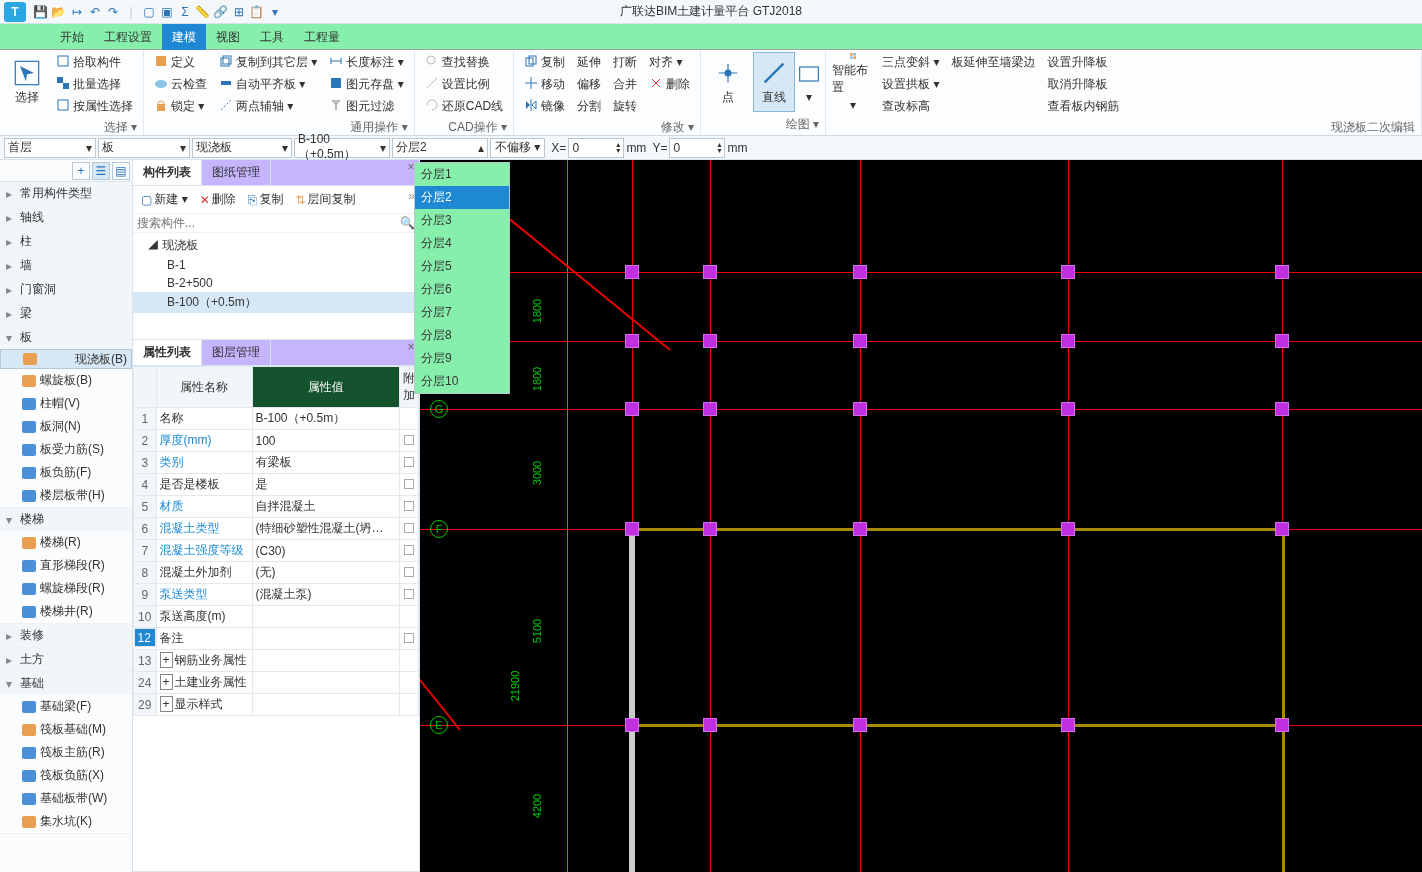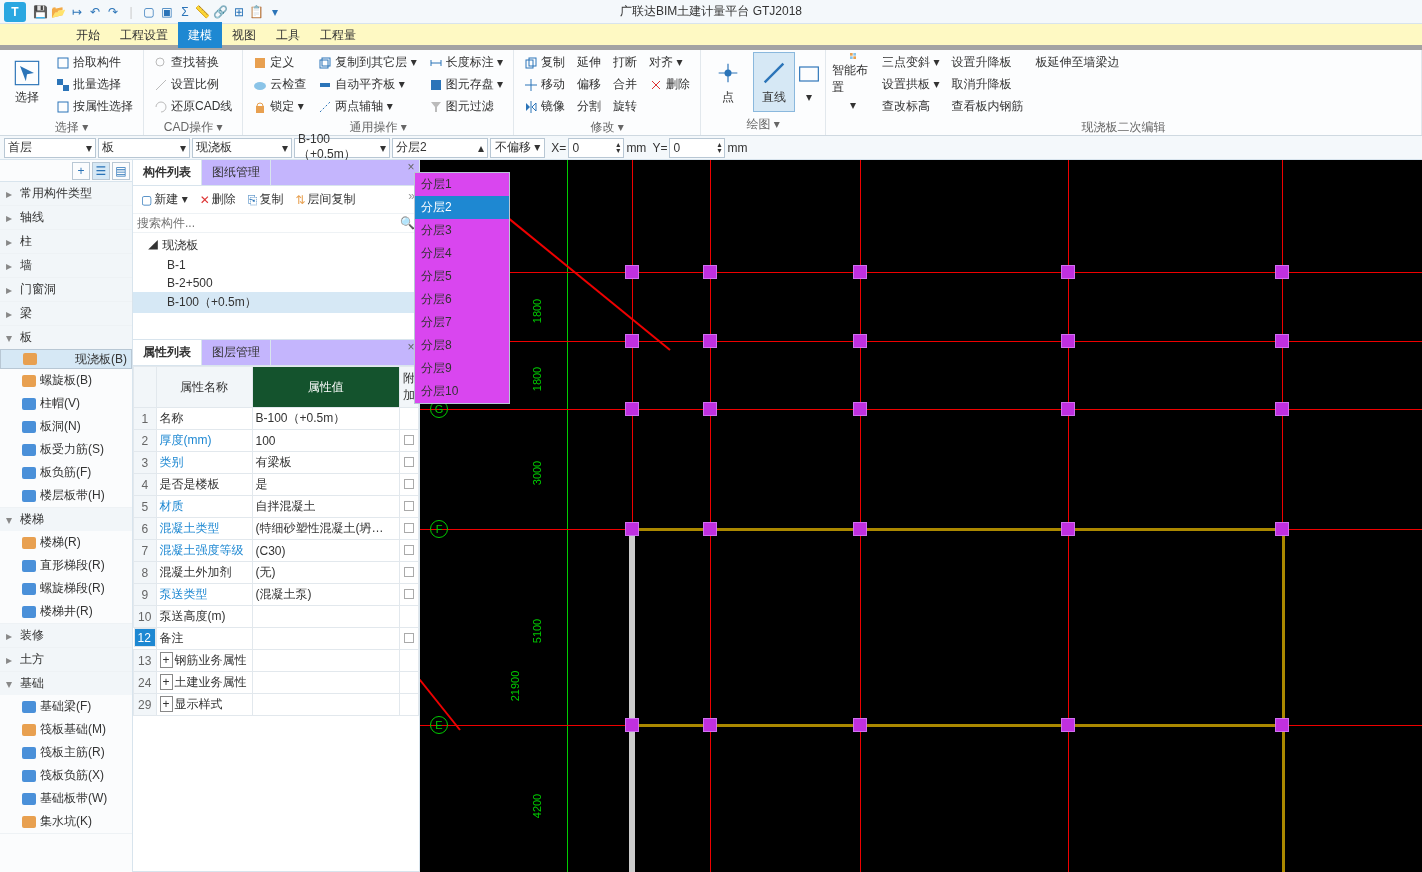--- a/index.html
+++ b/index.html
@@ -2,27 +2,27 @@
 <html><head>
 <meta charset="utf-8">
 <style>
 *{box-sizing:border-box;margin:0;padding:0;font-family:"Microsoft YaHei",Arial,sans-serif;font-size:12px;color:#333;user-select:none}
 body{width:1422px;height:872px;background:#fff;overflow:hidden;position:relative}
 .flex{display:flex;align-items:center}
 .qat{height:24px;background:#f4f8fb;border-bottom:1px solid #d8e4ed;padding:0 4px}
 .logo{width:22px;height:20px;background:#2aa7e1;border-radius:3px;color:#fff;font-weight:bold;text-align:center;line-height:20px;margin-right:6px}
 .qa{width:18px;text-align:center;color:#2b74b8;cursor:pointer}
 .title{position:absolute;left:0;right:0;text-align:center;pointer-events:none}
-.menubar{height:26px;background:#fef9c3;border-bottom:5px solid #a3a3a3;padding-left:66px}
+.menubar{height:26px;background:#86efac;border-bottom:1px solid #a3a3a3;padding-left:50px}
 .mitem{padding:0 10px;line-height:26px;cursor:pointer}
 .mitem.active{background:#1e88d2;color:#fff}
 .ribbon{height:86px;background:#fcfdfe;border-bottom:1px solid #cfd9e1;display:flex}
 .rg{border-right:1px solid #e2e8ed;padding:2px 6px 0;display:flex;flex-direction:column;justify-content:space-between}
-.rgl{text-align:center;color:#666;padding:2px 0}
-.rbtn{display:flex;align-items:center;gap:3px;padding:2px 4px;cursor:pointer;white-space:nowrap}
+.rgl{text-align:right;color:#666;padding:2px 0}
+.rbtn{display:flex;gap:3px;padding:2px 4px;cursor:pointer;white-space:nowrap}
 .rbtn.dis{color:#bbb}
 .bigbtn{display:flex;flex-direction:column;align-items:center;justify-content:center;width:42px;height:60px;cursor:pointer;gap:2px}
 .bigbtn .bi{width:28px;height:28px}
 .cols{display:flex;gap:4px}
 .col{display:flex;flex-direction:column;gap:1px}
 .selbar{height:24px;background:#f4f8fb;border-bottom:1px solid #d8e4ed;display:flex;align-items:center;gap:2px;padding:0 4px}
 .sel{height:20px;border:1px solid #b8c7d4;background:#fff;display:flex;align-items:center;justify-content:space-between;padding:0 3px;cursor:pointer}
 .dd{display:flex;align-items:center;gap:2px;height:20px;padding:0 4px;border:1px solid #b8c7d4;background:#fff;cursor:pointer}
 .body{display:flex;height:712px}
 .nav{width:133px;background:#fbfcfd;border-right:1px solid #d8e4ed;overflow-y:auto}
@@ -61,21 +61,21 @@
 .canvas{flex:1;background:#000;position:relative;overflow:hidden}
 .gl{position:absolute;background:#e00}
 .gl.h{height:1px;left:0;right:0}
 .gl.v{width:1px;top:0;bottom:0}
 .gl.g{background:#0c0}
 .gl.y{background:#aa8800;height:3px}
 .gl.yv{background:#aa8800;width:3px}
 .node{position:absolute;width:14px;height:14px;background:#c030e0;border:1px solid #d070f0}
 .axlbl{position:absolute;width:18px;height:18px;border:1px solid #0c0;border-radius:50%;color:#0c0;text-align:center;line-height:16px;font-size:11px}
 .dim{position:absolute;color:#0c0;font-size:11px;transform:rotate(-90deg);transform-origin:center}
-.dropdown{position:absolute;left:414px;top:172px;width:96px;background:#d946ef;border:1px solid #b8c7d4;z-index:100}
+.dropdown{position:absolute;left:414px;top:162px;width:96px;background:#86efac;border:1px solid #b8c7d4;z-index:100}
 .ddi{padding:3px 6px;cursor:pointer}
 .ddi.h{background:#1e88d2;color:#fff}
 .arrow{position:absolute;pointer-events:none;z-index:50}
 svg.ico{width:14px;height:14px;vertical-align:middle}
 </style>
 </head>
 <body>
 
 <div class="qat flex">
   <div class="logo">T</div>
@@ -133,20 +133,87 @@
             <svg class="ico">
               <rect x="2" y="2" width="10" height="10" fill="none" stroke="#2b74b8"></rect>
             </svg>
             <span>按属性选择</span>
           </div>
       </div>
     </div>
     <div class="rgl">选择 ▾</div>
   </div>
   <div class="rg">
+    <div class="cols">
+      <div class="col">
+        <div class="rbtn">
+            <svg class="ico">
+              <rect x="2" y="2" width="10" height="10" fill="#e8a050"></rect>
+            </svg>
+            <span>定义</span>
+          </div>
+        <div class="rbtn">
+            <svg class="ico">
+              <ellipse cx="7" cy="8" rx="6" ry="4" fill="#8ac4e8"></ellipse>
+            </svg>
+            <span>云检查</span>
+          </div>
+        <div class="rbtn">
+            <svg class="ico">
+              <rect x="3" y="6" width="8" height="7" fill="#e8a050"></rect>
+              <path d="M4 6 A3 3 0 0 1 10 6" fill="none" stroke="#e8a050"></path>
+            </svg>
+            <span>锁定 ▾</span>
+          </div>
+      </div>
+      <div class="col">
+        <div class="rbtn">
+            <svg class="ico">
+              <rect x="2" y="4" width="8" height="8" fill="none" stroke="#2b74b8"></rect>
+              <rect x="4" y="2" width="8" height="8" fill="none" stroke="#2b74b8"></rect>
+            </svg>
+            <span>复制到其它层 ▾</span>
+          </div>
+        <div class="rbtn">
+            <svg class="ico">
+              <rect x="2" y="5" width="10" height="4" fill="#2b74b8"></rect>
+            </svg>
+            <span>自动平齐板 ▾</span>
+          </div>
+        <div class="rbtn">
+            <svg class="ico">
+              <path d="M2 12 L12 2" stroke="#2b74b8" stroke-dasharray="2"></path>
+            </svg>
+            <span>两点辅轴 ▾</span>
+          </div>
+      </div>
+      <div class="col">
+        <div class="rbtn">
+            <svg class="ico">
+              <path d="M2 7 L12 7 M2 4 L2 10 M12 4 L12 10" stroke="#2b74b8"></path>
+            </svg>
+            <span>长度标注 ▾</span>
+          </div>
+        <div class="rbtn">
+            <svg class="ico">
+              <rect x="2" y="2" width="10" height="10" fill="#2b74b8"></rect>
+            </svg>
+            <span>图元存盘 ▾</span>
+          </div>
+        <div class="rbtn dis">
+            <svg class="ico">
+              <path d="M2 2 L12 2 L8 7 L8 12 L6 12 L6 7 Z" fill="#bbb"></path>
+            </svg>
+            <span>图元过滤</span>
+          </div>
+      </div>
+    </div>
+    <div class="rgl">通用操作 ▾</div>
+  </div>
+  <div class="rg">
     <div class="col">
       <div class="rbtn dis">
           <svg class="ico">
             <circle cx="6" cy="6" r="4" fill="none" stroke="#bbb"></circle>
           </svg>
           <span>查找替换</span>
         </div>
       <div class="rbtn dis">
           <svg class="ico">
             <path d="M2 12 L12 2" stroke="#bbb"></path>
@@ -154,87 +221,20 @@
           <span>设置比例</span>
         </div>
       <div class="rbtn dis">
           <svg class="ico">
             <path d="M2 7 A5 5 0 1 1 7 12" fill="none" stroke="#bbb"></path>
           </svg>
           <span>还原CAD线</span>
         </div>
     </div>
     <div class="rgl">CAD操作 ▾</div>
-  </div>
-  <div class="rg">
-    <div class="cols">
-      <div class="col">
-        <div class="rbtn">
-            <svg class="ico">
-              <rect x="2" y="2" width="10" height="10" fill="#e8a050"></rect>
-            </svg>
-            <span>定义</span>
-          </div>
-        <div class="rbtn">
-            <svg class="ico">
-              <ellipse cx="7" cy="8" rx="6" ry="4" fill="#8ac4e8"></ellipse>
-            </svg>
-            <span>云检查</span>
-          </div>
-        <div class="rbtn">
-            <svg class="ico">
-              <rect x="3" y="6" width="8" height="7" fill="#e8a050"></rect>
-              <path d="M4 6 A3 3 0 0 1 10 6" fill="none" stroke="#e8a050"></path>
-            </svg>
-            <span>锁定 ▾</span>
-          </div>
-      </div>
-      <div class="col">
-        <div class="rbtn">
-            <svg class="ico">
-              <rect x="2" y="4" width="8" height="8" fill="none" stroke="#2b74b8"></rect>
-              <rect x="4" y="2" width="8" height="8" fill="none" stroke="#2b74b8"></rect>
-            </svg>
-            <span>复制到其它层 ▾</span>
-          </div>
-        <div class="rbtn">
-            <svg class="ico">
-              <rect x="2" y="5" width="10" height="4" fill="#2b74b8"></rect>
-            </svg>
-            <span>自动平齐板 ▾</span>
-          </div>
-        <div class="rbtn">
-            <svg class="ico">
-              <path d="M2 12 L12 2" stroke="#2b74b8" stroke-dasharray="2"></path>
-            </svg>
-            <span>两点辅轴 ▾</span>
-          </div>
-      </div>
-      <div class="col">
-        <div class="rbtn">
-            <svg class="ico">
-              <path d="M2 7 L12 7 M2 4 L2 10 M12 4 L12 10" stroke="#2b74b8"></path>
-            </svg>
-            <span>长度标注 ▾</span>
-          </div>
-        <div class="rbtn">
-            <svg class="ico">
-              <rect x="2" y="2" width="10" height="10" fill="#2b74b8"></rect>
-            </svg>
-            <span>图元存盘 ▾</span>
-          </div>
-        <div class="rbtn dis">
-            <svg class="ico">
-              <path d="M2 2 L12 2 L8 7 L8 12 L6 12 L6 7 Z" fill="#bbb"></path>
-            </svg>
-            <span>图元过滤</span>
-          </div>
-      </div>
-    </div>
-    <div class="rgl">通用操作 ▾</div>
   </div>
   <div class="rg">
     <div class="cols">
       <div class="col">
         <div class="rbtn">
             <svg class="ico">
               <rect x="2" y="4" width="7" height="8" fill="none" stroke="#2b74b8"></rect>
               <rect x="5" y="2" width="7" height="8" fill="none" stroke="#2b74b8"></rect>
             </svg>
             <span>复制</span>
@@ -332,32 +332,32 @@
           </div>
         <div class="rbtn">
             <span>设置拱板 ▾</span>
           </div>
         <div class="rbtn">
             <span>查改标高</span>
           </div>
       </div>
       <div class="col">
         <div class="rbtn">
+            <span>板延伸至墙梁边</span>
+          </div>
+      </div>
+      <div class="col">
+        <div class="rbtn">
             <span>设置升降板</span>
           </div>
         <div class="rbtn">
             <span>取消升降板</span>
           </div>
         <div class="rbtn">
             <span>查看板内钢筋</span>
-          </div>
-      </div>
-      <div class="col">
-        <div class="rbtn">
-            <span>板延伸至墙梁边</span>
           </div>
       </div>
     </div>
     <div class="rgl">现浇板二次编辑</div>
   </div>
 </div>
 
 <div class="selbar">
   <div class="sel" style="width:92px">
       <span>首层</span>

